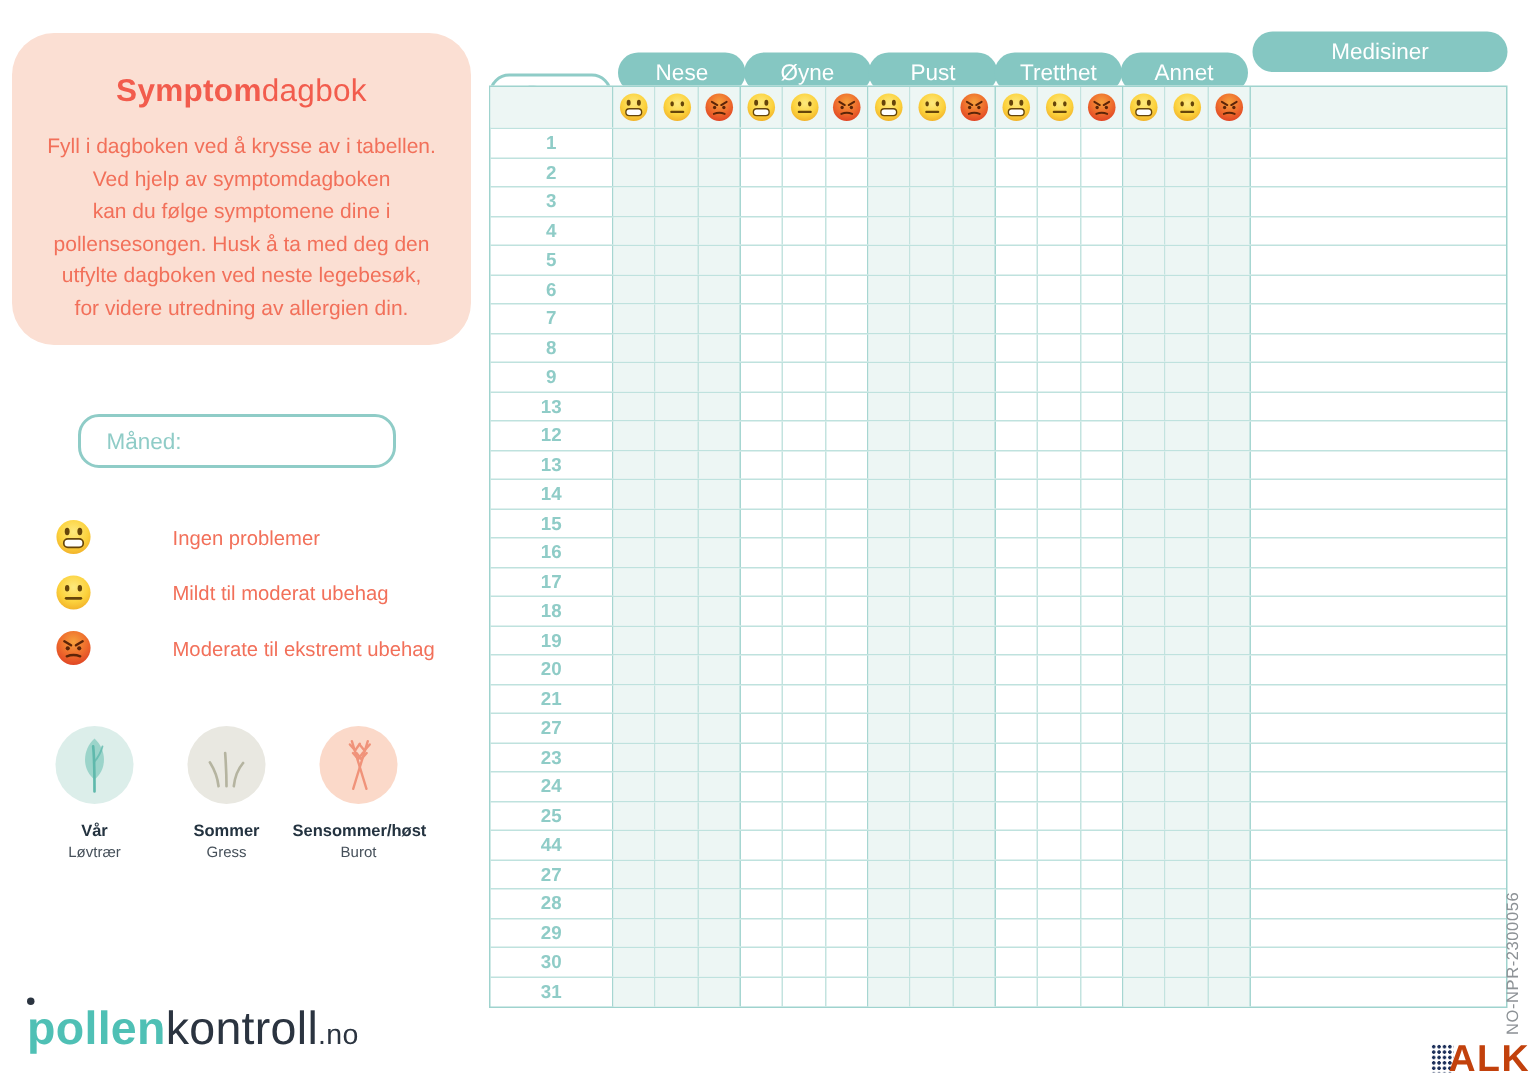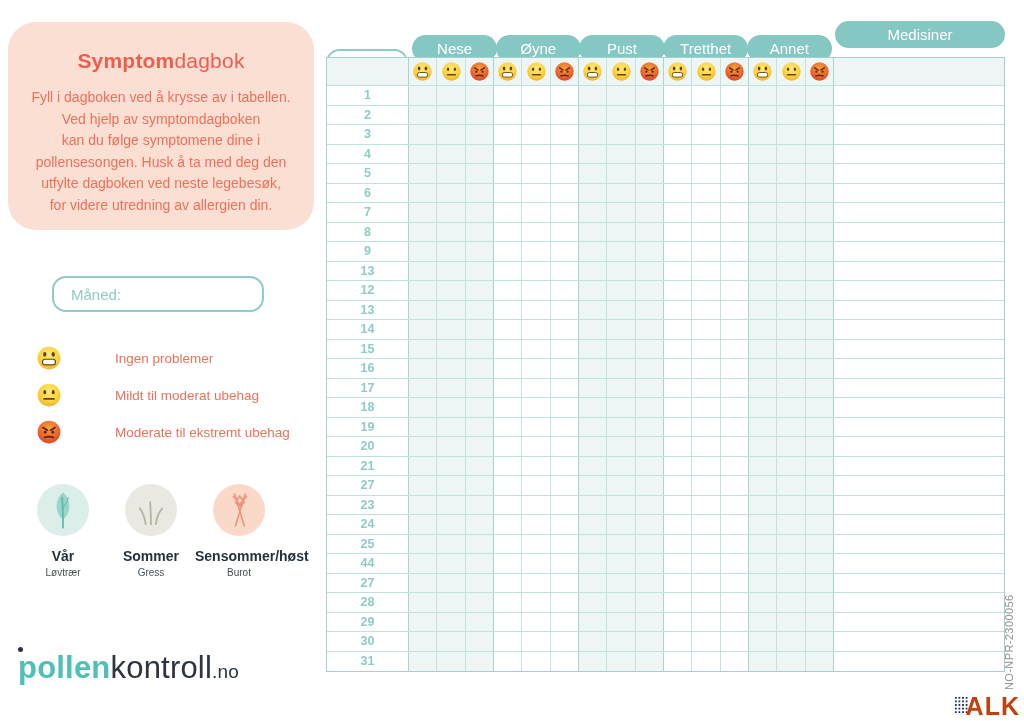--- a/index.html
+++ b/index.html
@@ -26,24 +26,24 @@
   .legend { position: absolute; left: 36px; top: 345px; }
   .legend-item { display: flex; align-items: center; margin-bottom: 11px; height: 26px; gap: 44px; }
   .legend-item .face { width: 26px; height: 26px; flex: 0 0 26px; }
   .legend-label { margin-left: 9px; color: #f2705a; font-size: 13.5px; }
 
   .seasons { position: absolute; left: 19px; top: 484px; display: flex; }
   .season-item { width: 88px; text-align: center; }
   .season-circle { width: 52px; height: 52px; border-radius: 50%; margin: 0 auto;
     display: flex; align-items: center; justify-content: center; }
   .season-circle svg { width: 46px; height: 46px; }
-  .season-name { margin-top: 12px; font-size: 14px; font-weight: bold; color: #243340; white-space: nowrap; }
+  .season-name { margin-top: 12px; font-size: 11px; font-weight: bold; color: #243340; white-space: nowrap; }
   .season-sub { margin-top: 3px; font-size: 10px; color: #46505a; white-space: nowrap; }
 
-  .brand { position: absolute; left: 18px; top: 650px; font-size: 31px; letter-spacing: .2px; }
+  .brand { position: absolute; left: 18px; top: 668px; font-size: 31px; letter-spacing: .2px; }
   .brand .p1 { color: #4fc0b5; font-weight: 800; position: relative; }
   .brand .p1::before { content: ""; position: absolute; left: 0px; top: -3px;
     width: 5px; height: 5px; border-radius: 50%; background: #2b3440; }
   .brand .p2 { color: #2b3440; font-weight: 500; }
   .brand .p3 { color: #2b3440; font-size: 19px; font-weight: 500; }
 
   
   .pills { position: absolute; left: 326px; top: 21px; width: 679px; height: 27px; display: flex; }
   .pill { height: 27px; border-radius: 15px; display: flex; align-items: center;
     justify-content: center; font-size: 15px; }

